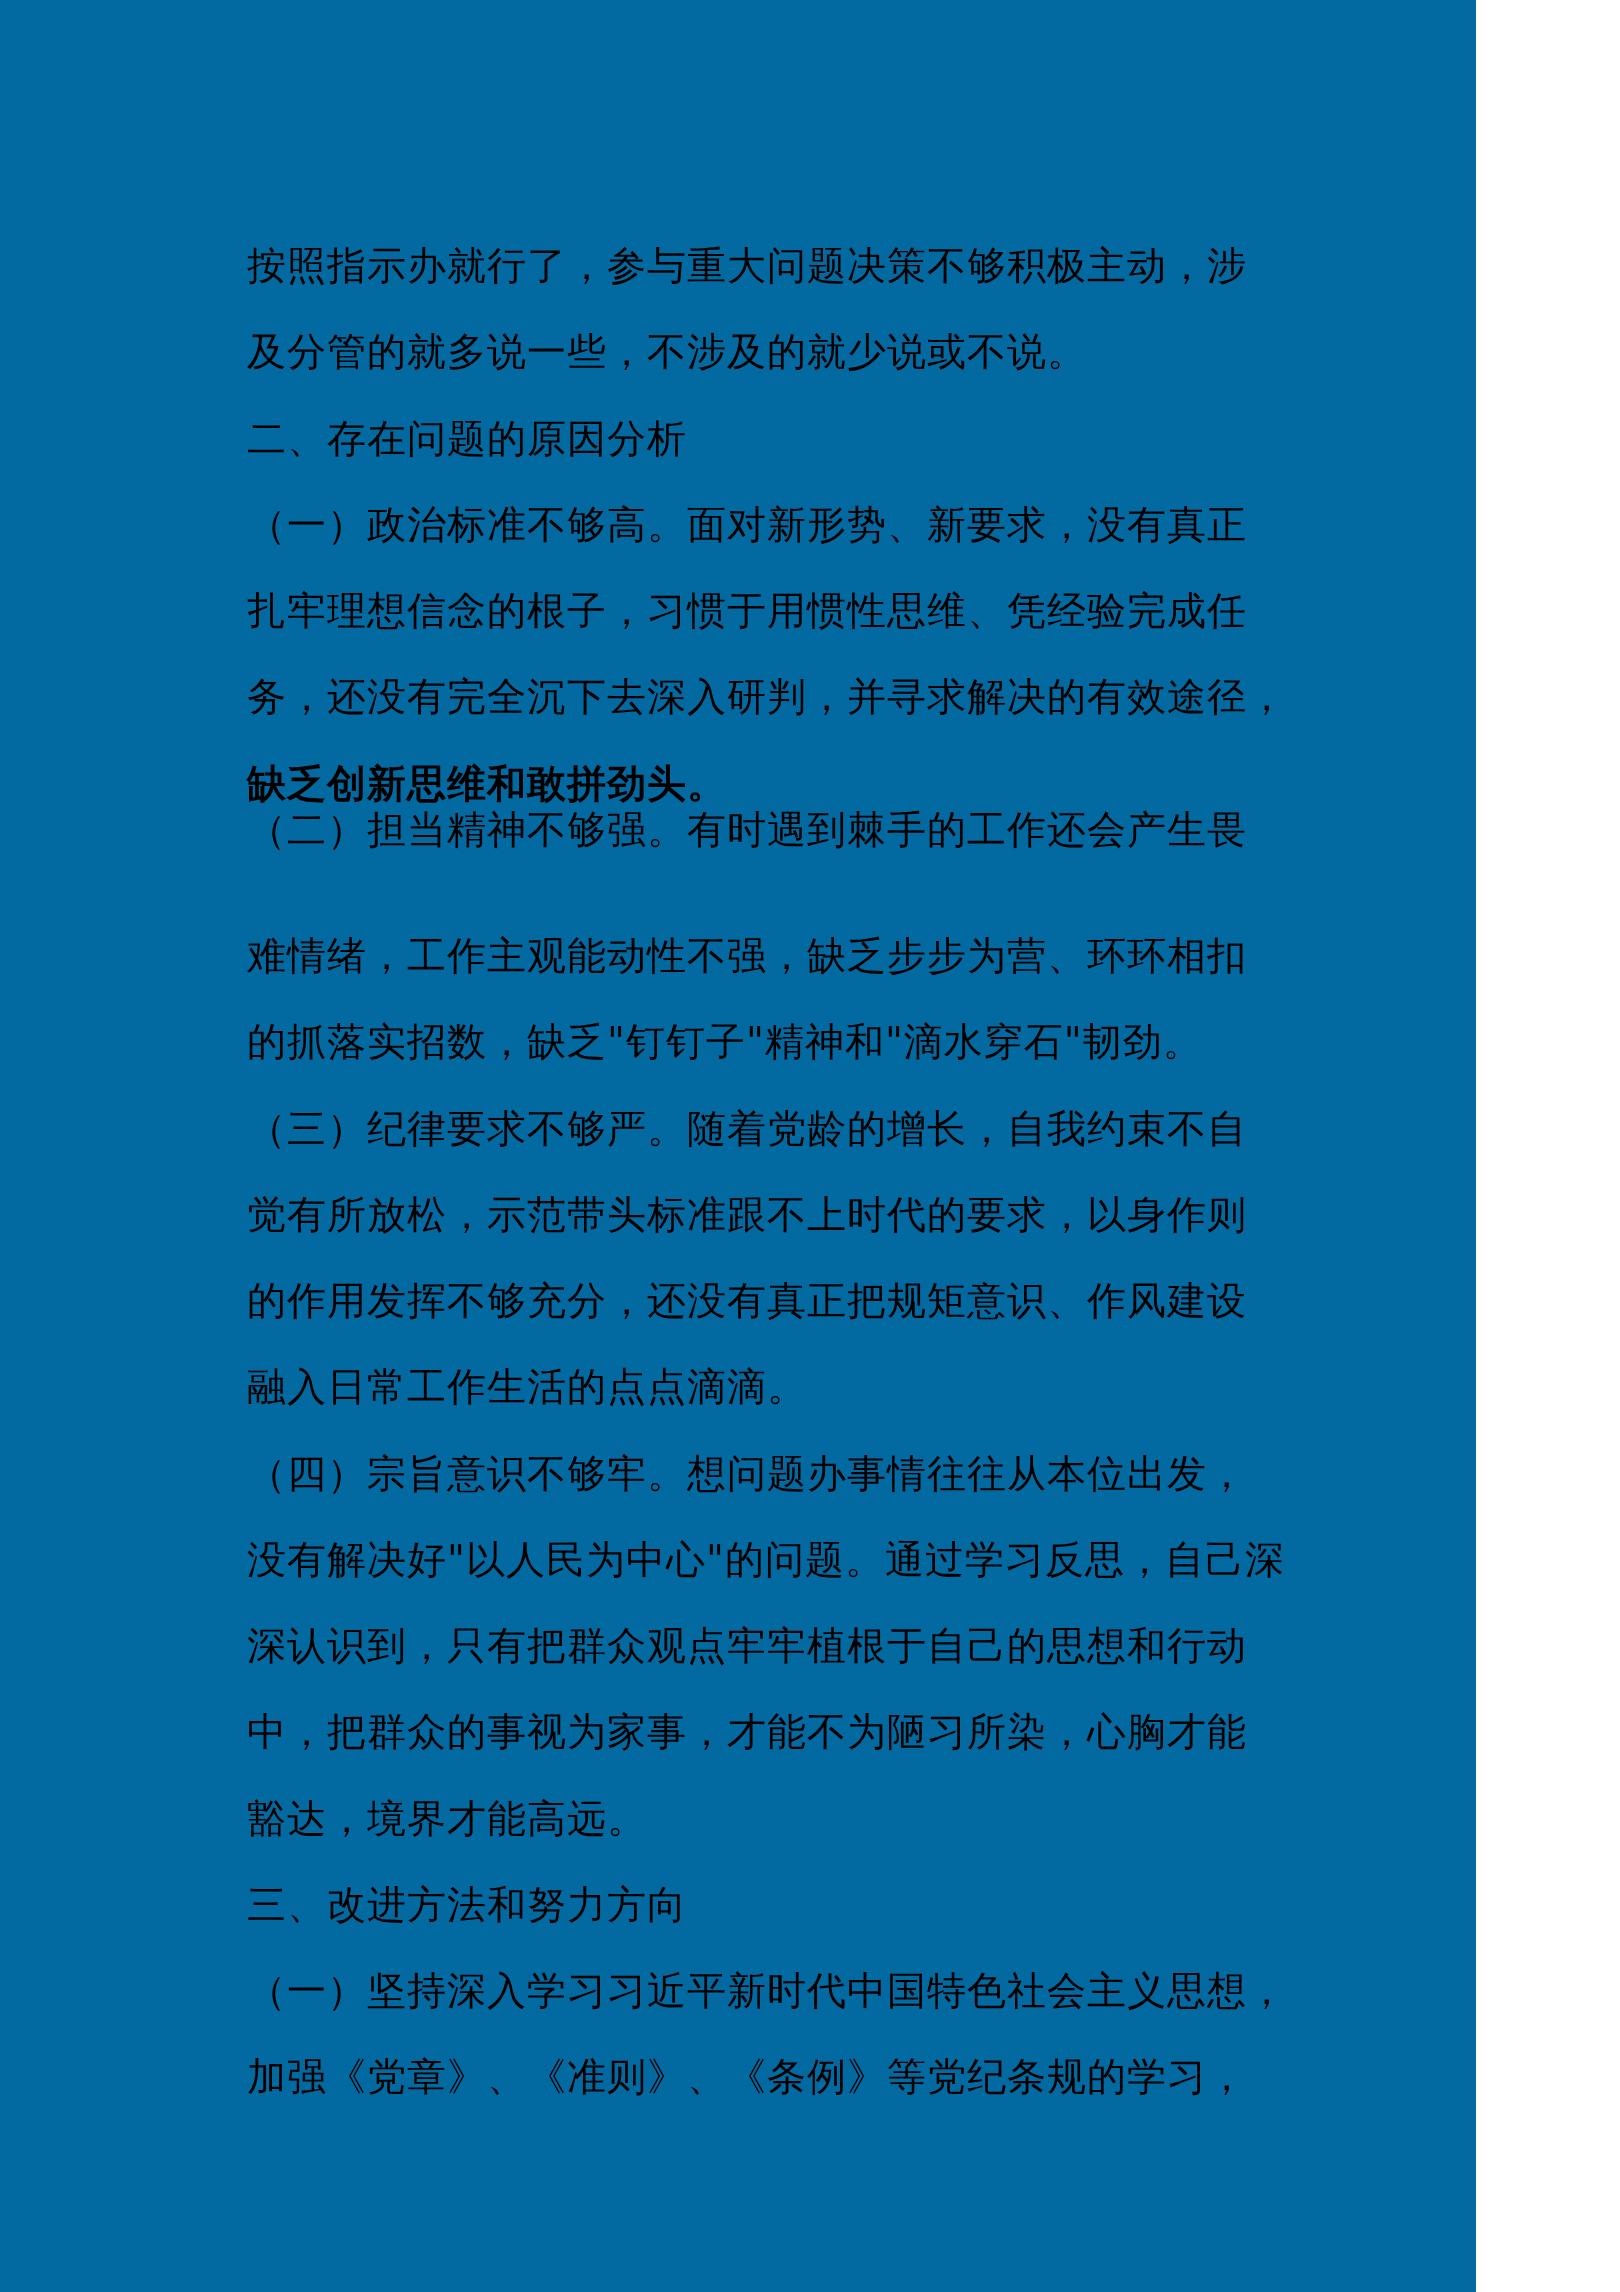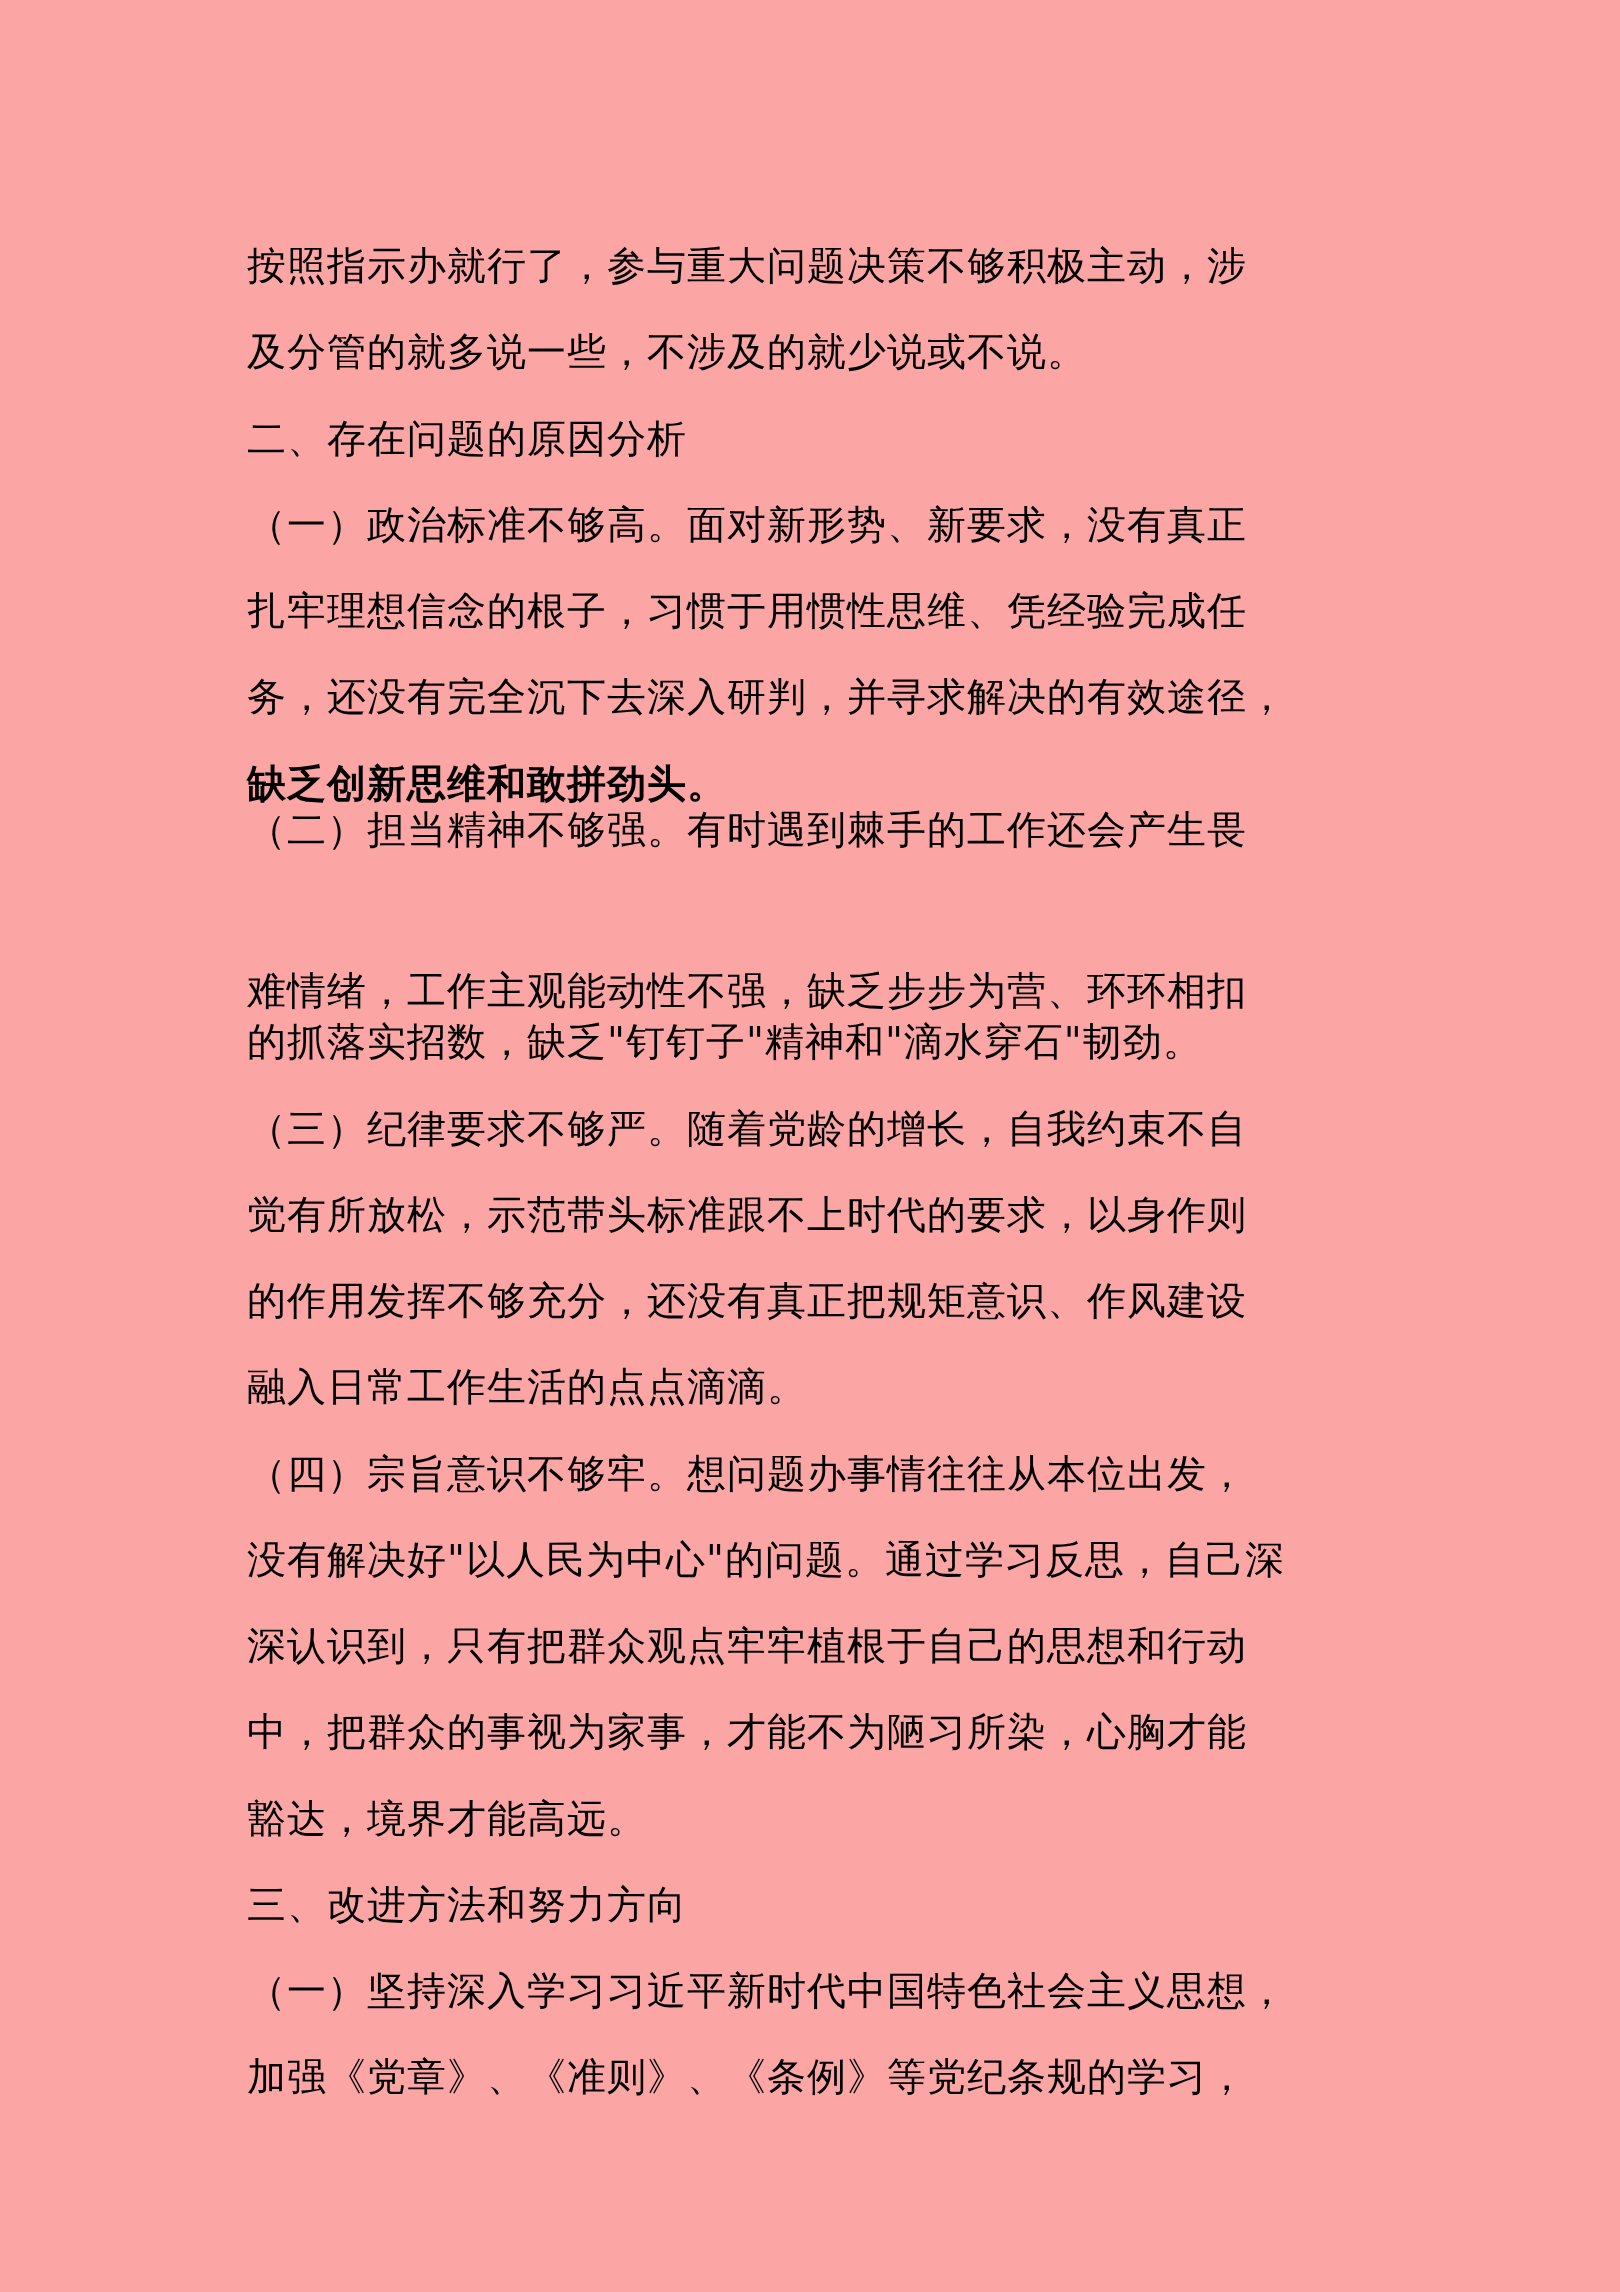--- a/index.html
+++ b/index.html
@@ -11,23 +11,23 @@
       width: 1620px;
       height: 2293px;
       position: relative;
       overflow: hidden;
       font-family: "DejaVu Serif", "Liberation Serif", serif;
       color: #000000;
     }
     .page {
       position: absolute;
       left: 0; top: 0;
-      width: 1620px;
+      width: 1476px;
       height: 2293px;
-      background: #fca5a5;
+      background: #0369a1;
     }
     .line {
       position: absolute;
       left: 247px;
       font-size: 39px;
       line-height: 47px;
       height: 47px;
       white-space: nowrap;
       letter-spacing: 1px;
     }
@@ -37,21 +37,21 @@
 
 <div class="page">
   <div class="line" style="top:242px;">按照指示办就行了，参与重大问题决策不够积极主动，涉</div>
   <div class="line" style="top:328px;">及分管的就多说一些，不涉及的就少说或不说。</div>
   <div class="line" style="top:415px;">二、存在问题的原因分析</div>
   <div class="line" style="top:587px;">扎牢理想信念的根子，习惯于用惯性思维、凭经验完成任</div>
   <div class="line" style="top:501px;">（一）政治标准不够高。面对新形势、新要求，没有真正</div>
   <div class="line" style="top:673px;">务，还没有完全沉下去深入研判，并寻求解决的有效途径，</div>
   <div class="line" style="top:760px;font-weight:bold;">缺乏创新思维和敢拼劲头。</div>
   <div class="line" style="top:806px;">（二）担当精神不够强。有时遇到棘手的工作还会产生畏</div>
-  <div class="line" style="top:932px;margin-top:35px;">难情绪，工作主观能动性不强，缺乏步步为营、环环相扣</div>
+  <div class="line" style="top:932px;">难情绪，工作主观能动性不强，缺乏步步为营、环环相扣</div>
   <div class="line" style="top:1018px;">的抓落实招数，缺乏"钉钉子"精神和"滴水穿石"韧劲。</div>
   <div class="line" style="top:1105px;">（三）纪律要求不够严。随着党龄的增长，自我约束不自</div>
   <div class="line" style="top:1191px;">觉有所放松，示范带头标准跟不上时代的要求，以身作则</div>
   <div class="line" style="top:1363px;">融入日常工作生活的点点滴滴。</div>
   <div class="line" style="top:1277px;">的作用发挥不够充分，还没有真正把规矩意识、作风建设</div>
   <div class="line" style="top:1450px;">（四）宗旨意识不够牢。想问题办事情往往从本位出发，</div>
   <div class="line" style="top:1536px;">没有解决好"以人民为中心"的问题。通过学习反思，自己深</div>
   <div class="line" style="top:1622px;">深认识到，只有把群众观点牢牢植根于自己的思想和行动</div>
   <div class="line" style="top:1708px;">中，把群众的事视为家事，才能不为陋习所染，心胸才能</div>
   <div class="line" style="top:1795px;">豁达，境界才能高远。</div>

